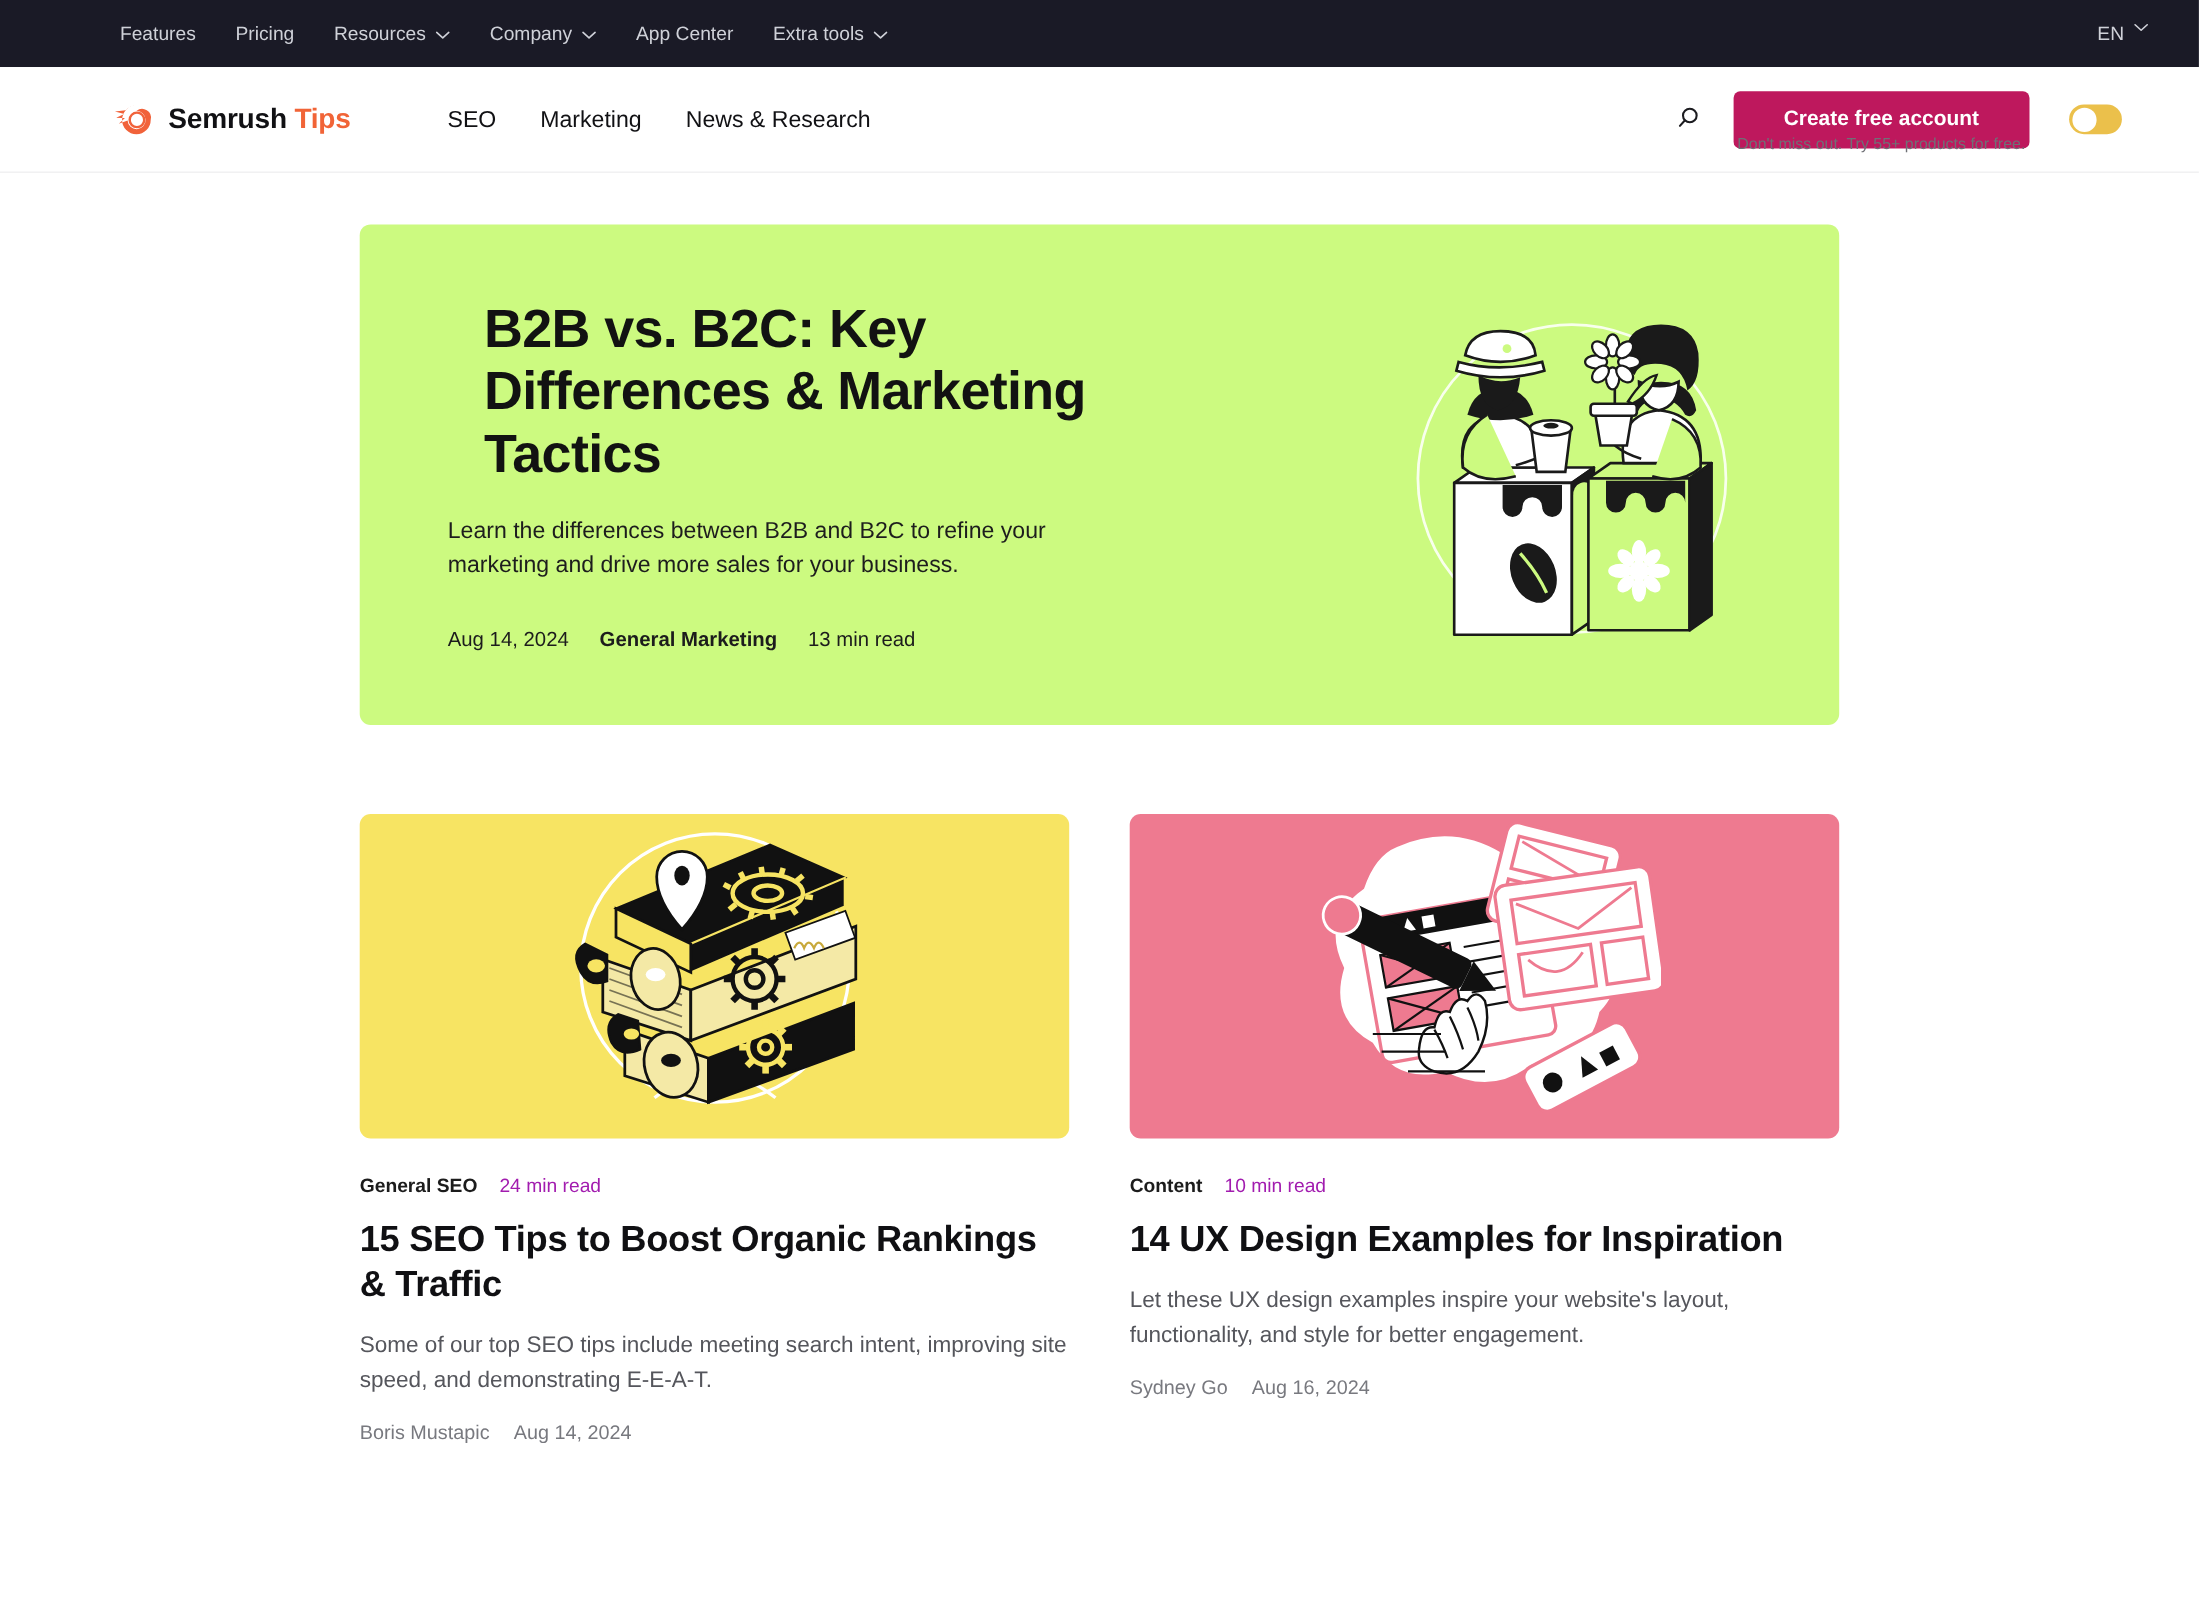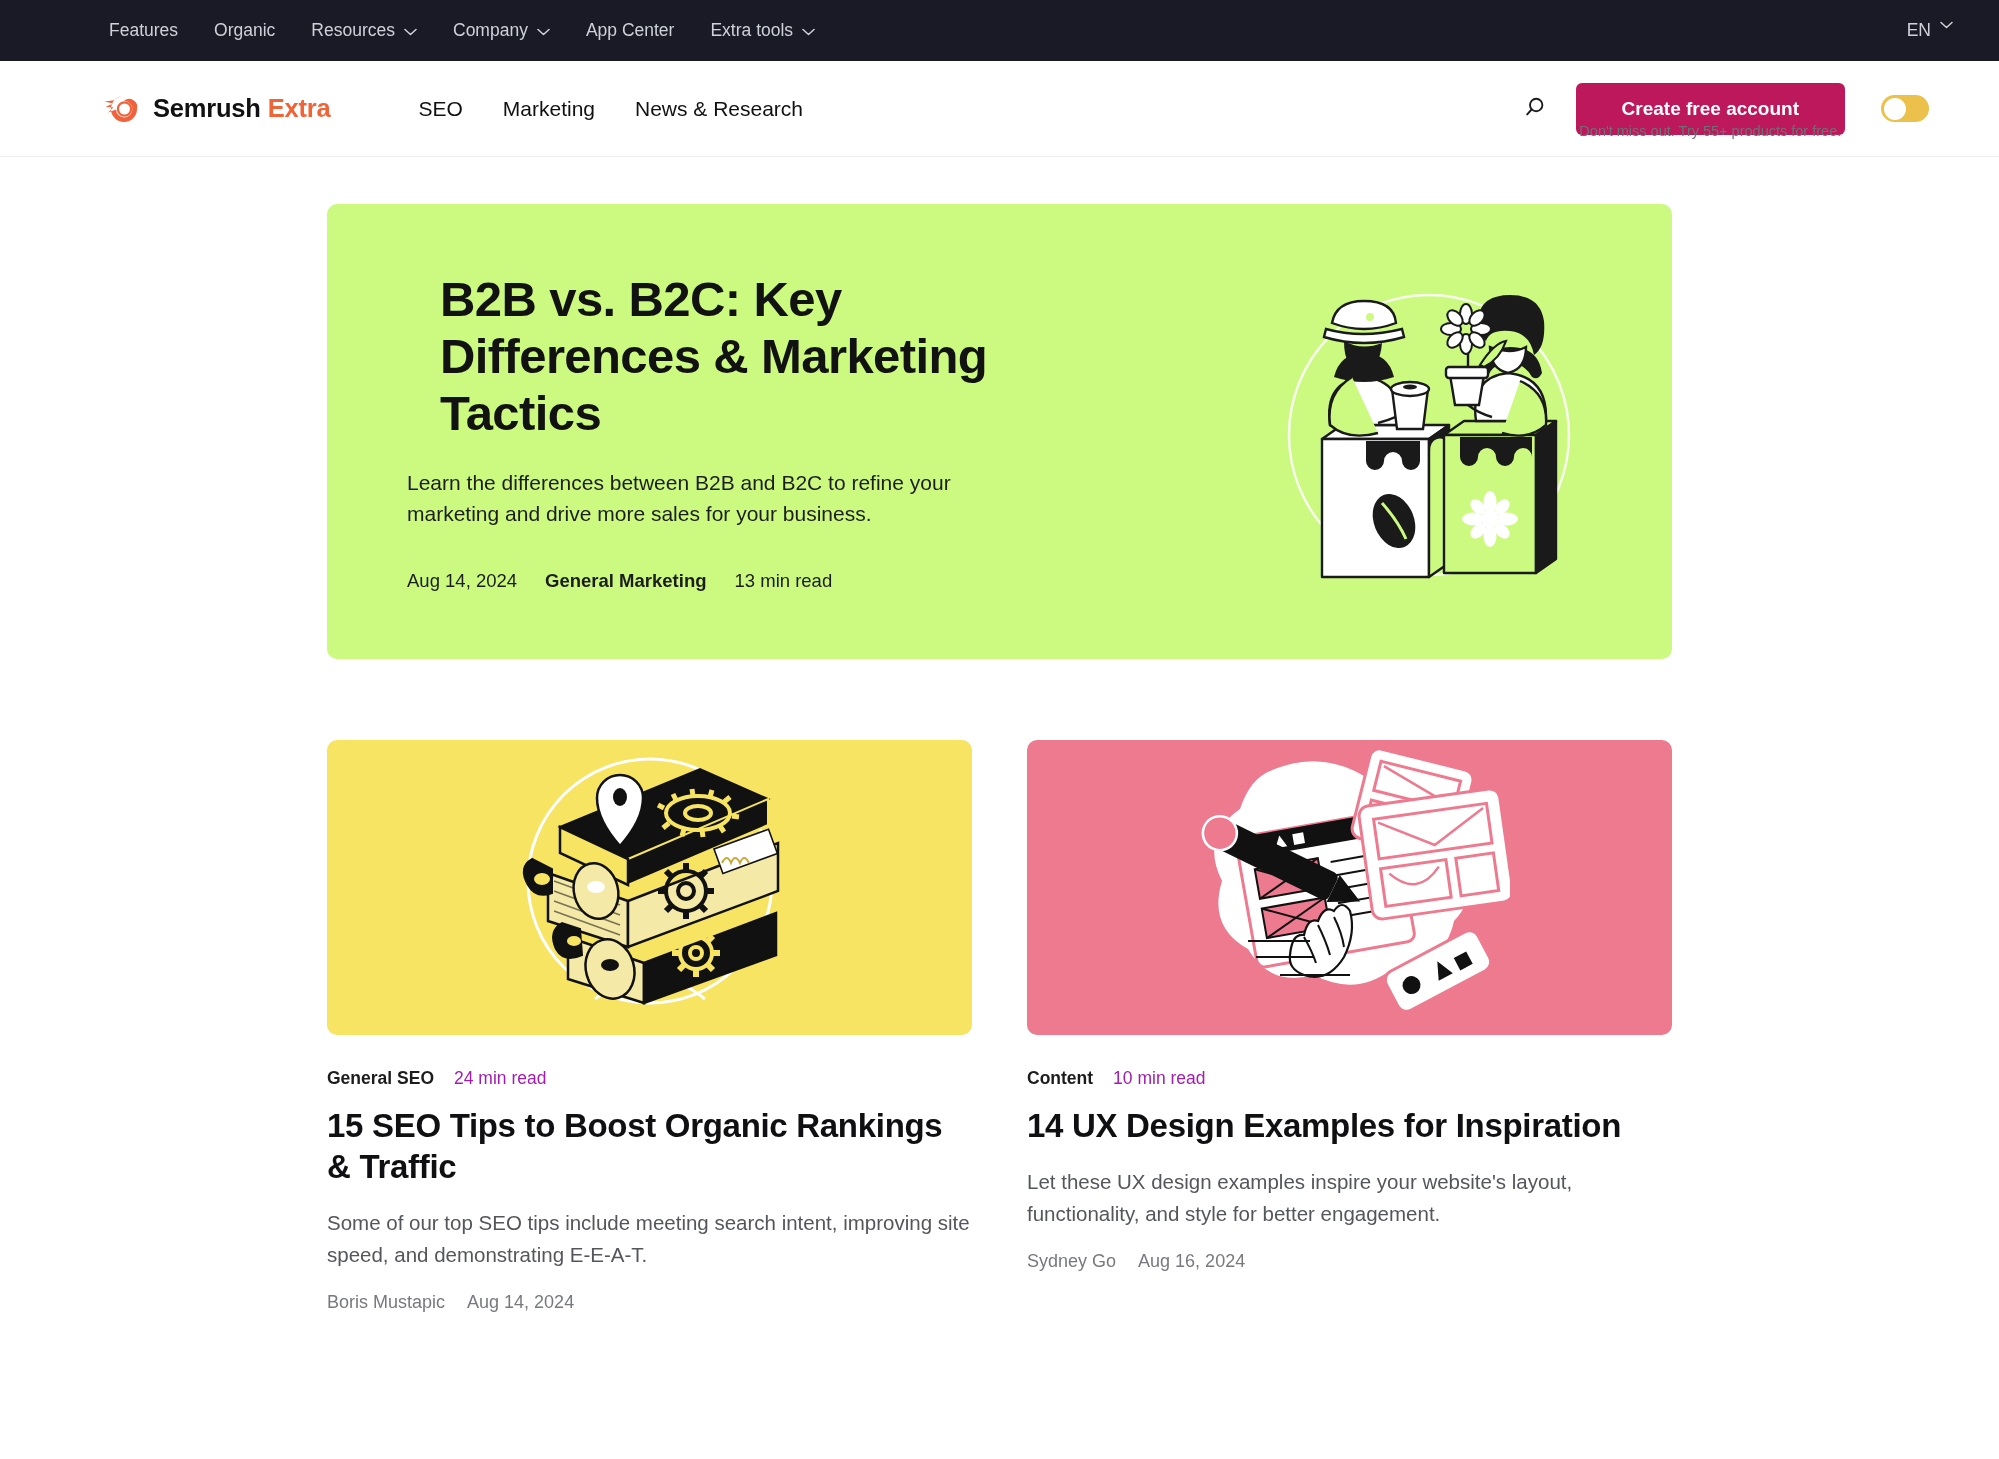--- a/index.html
+++ b/index.html
@@ -226,21 +226,21 @@
 <body>
 
 <div class="topbar">
   <nav class="topbar-nav">
 
     <div class="topnav-item">
       <span>Features</span>
     </div>
 
     <div class="topnav-item">
-      <span>Organic</span>
+      <span>Pricing</span>
     </div>
 
     <div class="topnav-item">
       <span>Resources</span>
       <span class="chev">
         <svg width="13" height="8" viewBox="0 0 13 8">
             <path d="M1 1.5 L6.5 6.5 L12 1.5" fill="none" stroke="#cfd1d8" stroke-width="1.5" stroke-linecap="round" stroke-linejoin="round"></path>
           </svg>
       </span>
     </div>
@@ -286,21 +286,21 @@
   <a class="brand">
     <span class="brand-mark">
       <svg viewBox="0 0 36 30" width="36" height="30">
         <path d="M34 15 A13 13 0 1 1 21 2 C17 2 13.5 3.6 11.2 6.2 L1.5 7.4 L10 9.6 L2.6 13 L10.6 13.2 L5 18.4 L13 15.6 A8.2 8.2 0 1 0 21 7 A8 8 0 0 1 34 15 Z" fill="#F1623A"></path>
         <circle cx="21.5" cy="15" r="6.6" fill="#ffffff"></circle>
         <circle cx="21.5" cy="15" r="6.6" fill="none" stroke="#F1623A" stroke-width="2.2"></circle>
       </svg>
     </span>
     <span class="brand-text">
       <span>Semrush</span>
-      <span class="blog">Extra</span>
+      <span class="blog">Tips</span>
     </span>
   </a>
 
   <nav class="mainnav">
     <div class="mainnav-item">SEO</div>
     <div class="mainnav-item">Marketing</div>
     <div class="mainnav-item">News &amp; Research</div>
   </nav>
 
   <div class="header-right">

